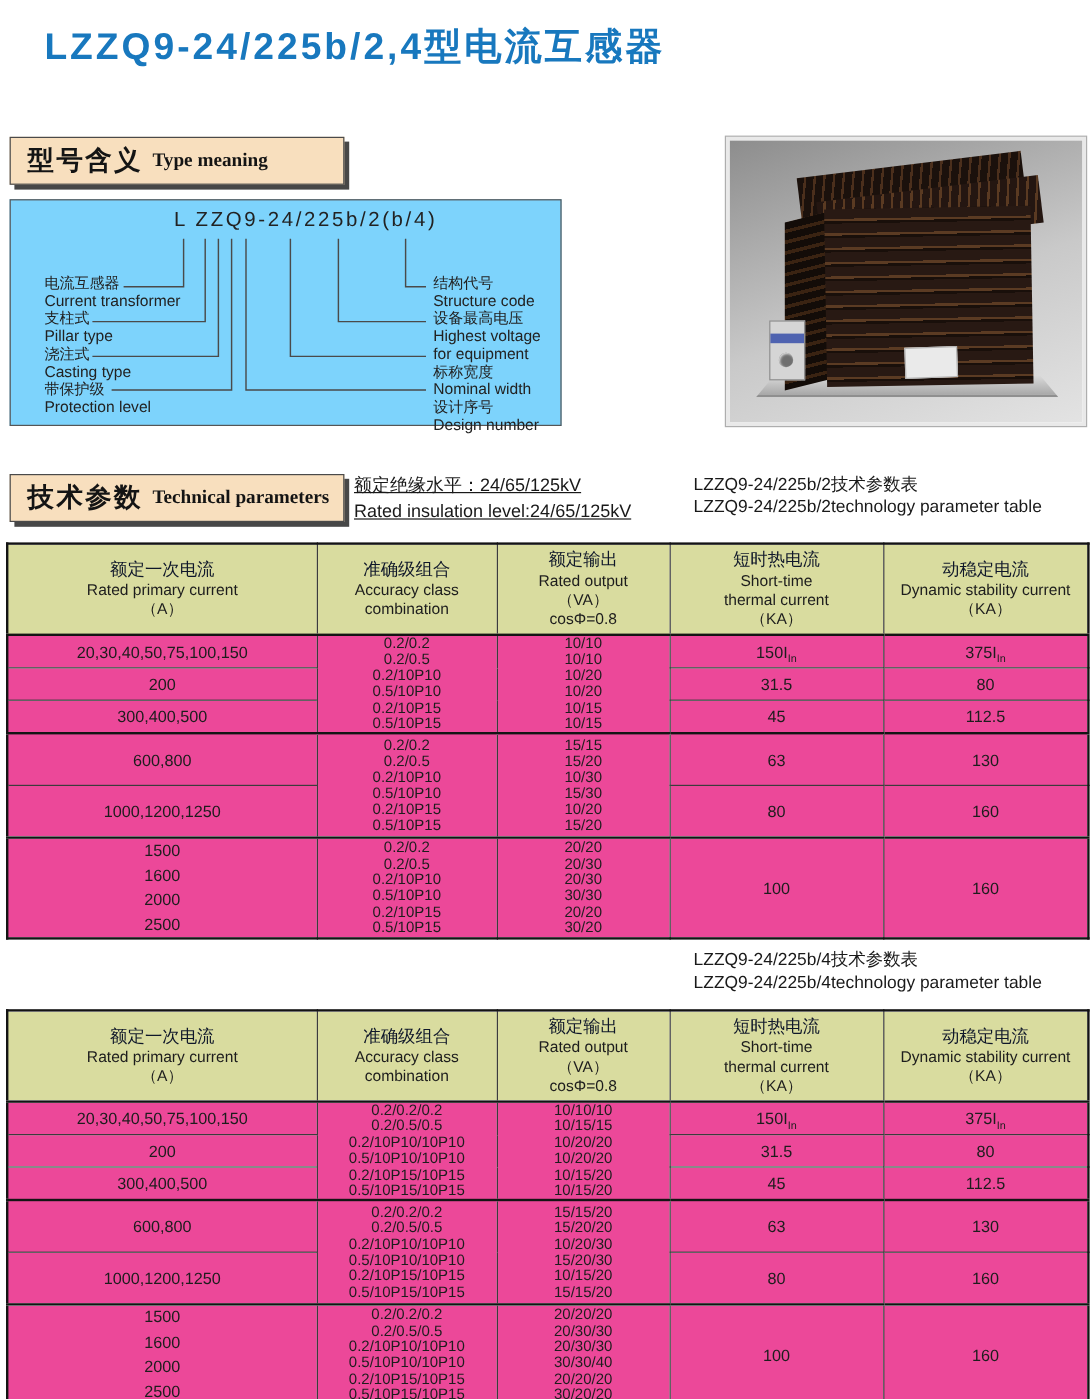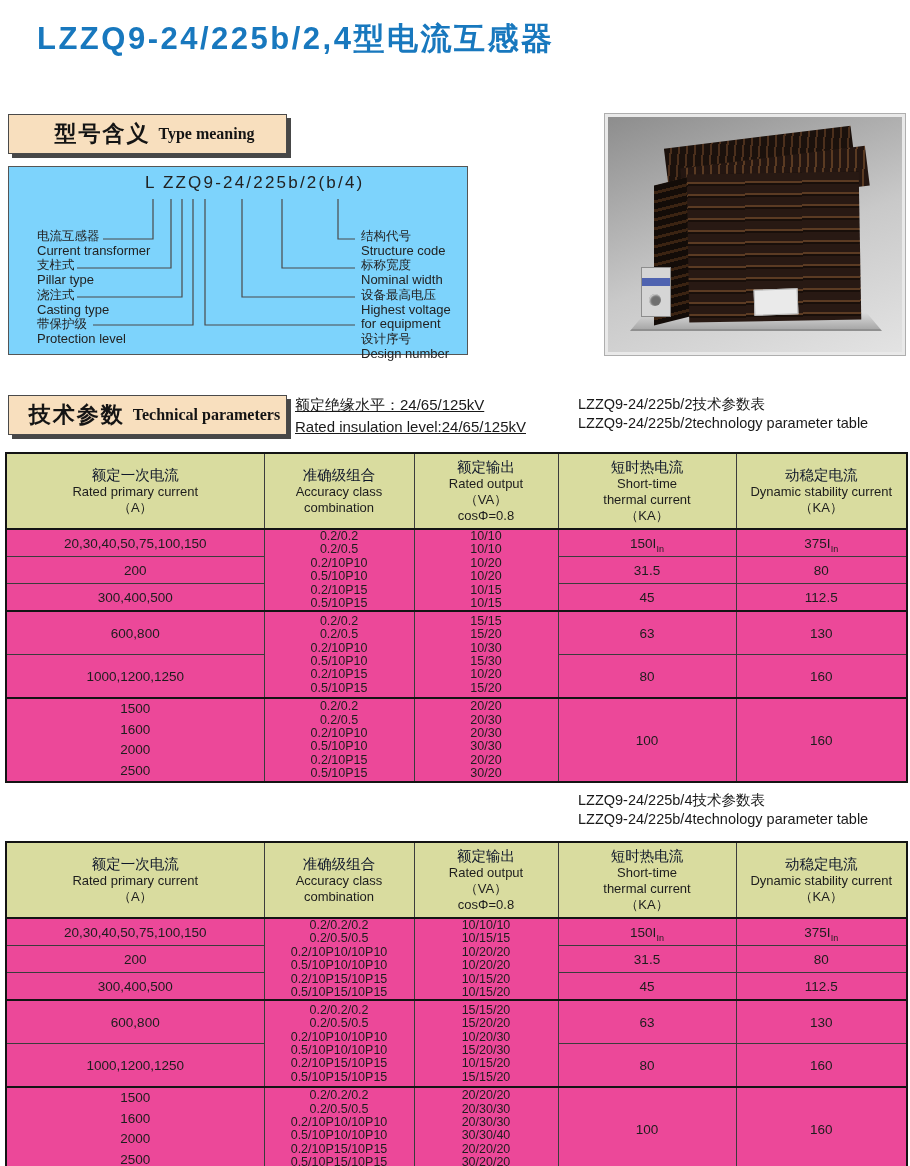--- a/index.html
+++ b/index.html
@@ -6,21 +6,21 @@
   .page{position:relative;width:910px;height:1166px;background:#ffffff;overflow:hidden;
         font-family:"Liberation Sans",sans-serif;color:#1d1d1d;}
 
   
   .title-block{position:absolute;left:37px;top:20px;}
   .title-line{font-size:31px;font-weight:bold;letter-spacing:2.5px;line-height:37px;white-space:nowrap;}
 
   
   .section-tag{position:absolute;width:279px;height:40px;box-sizing:border-box;
                background:#f8dfbe;border:1px solid #4a4a4a;box-shadow:4px 4px 0 #474747;
-               display:flex;align-items:center;padding-left:14px;justify-content:center;}
+               display:flex;align-items:center;padding-left:14px;}
   .tag-cn{font-size:22px;font-weight:bold;color:#141414;letter-spacing:2px;}
   .tag-en{font-family:"Liberation Serif",serif;font-size:16px;font-weight:bold;margin-left:8px;color:#141414;}
 
   
   .diagram-box{position:absolute;left:8px;top:166px;width:460px;height:189px;box-sizing:border-box;
                border:1px solid #555;background:#7dd3fc;}
   .model-code{position:absolute;left:136px;top:6px;font-size:17px;letter-spacing:2.2px;color:#222;white-space:nowrap;}
   .connectors{position:absolute;left:0;top:0;width:561px;height:189px;}
   .labels-left{position:absolute;left:28px;top:62px;}
   .labels-right{position:absolute;left:352px;top:62px;}
@@ -118,26 +118,26 @@
           <div class="lab-cn">带保护级</div>
           <div class="lab-en">Protection level</div>
         </div>
       </div>
     <div class="labels-right" id="labels-right">
         <div class="lab-item">
           <div class="lab-cn">结构代号</div>
           <div class="lab-en">Structure code</div>
         </div>
         <div class="lab-item">
+          <div class="lab-cn">设备最高电压</div>
+          <div class="lab-en">Highest voltage for equipment</div>
+        </div>
+        <div class="lab-item">
           <div class="lab-cn">标称宽度</div>
           <div class="lab-en">Nominal width</div>
-        </div>
-        <div class="lab-item">
-          <div class="lab-cn">设备最高电压</div>
-          <div class="lab-en">Highest voltage for equipment</div>
         </div>
         <div class="lab-item">
           <div class="lab-cn">设计序号</div>
           <div class="lab-en">Design number</div>
         </div>
       </div>
   </div>
 
   <div class="photo">
     <div class="p-base"></div>

